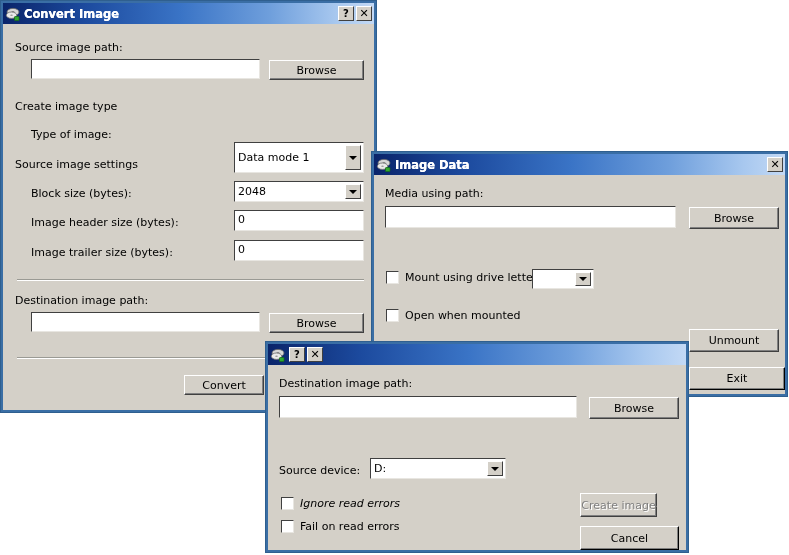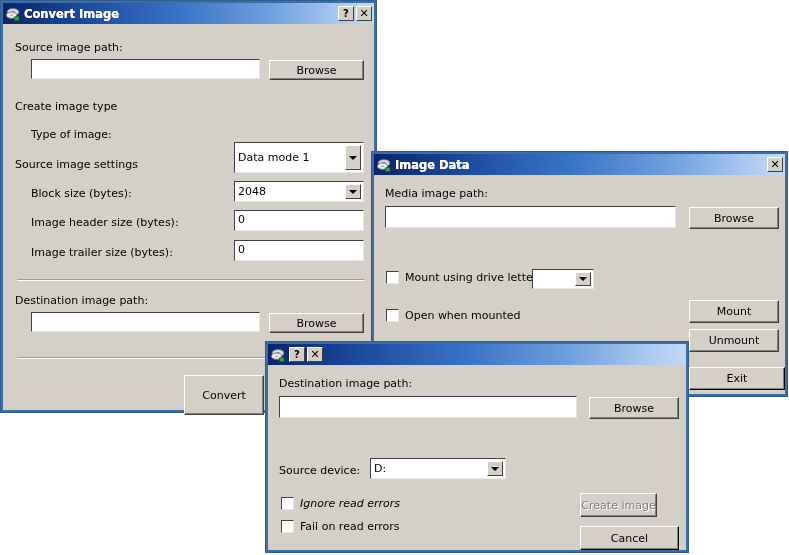--- a/index.html
+++ b/index.html
@@ -281,21 +281,21 @@
       <div class="groupline" style="left:14px; top:255px; width:347px;"></div>
 
       <span class="lbl" style="left:12px; top:270px;">Destination image path:</span>
 
       <div class="textbox" style="left:28px; top:288px; width:229px; height:20px;"></div>
 
       <div class="btn" style="left:266px; top:289px; width:95px; height:20px;">Browse</div>
 
       <div class="groupline" style="left:14px; top:333px; width:347px;"></div>
 
-      <div class="btn" style="left:181px; top:351px; width:80px; height:40px;">Convert</div>
+      <div class="btn" style="left:181px; top:351px; width:80px; height:20px;">Convert</div>
     </div>
   </div>
 </div>
 
 <div class="window" style="left:371px; top:151px; width:417px; height:246px;">
   <div class="window-inner">
 
     <div class="titlebar">
       <span class="titlebar-icon disc-icon">
         <svg width="16" height="16" viewBox="0 0 16 16">
@@ -307,21 +307,21 @@
         </svg>
       </span>
       <span class="title-text">Image Data</span>
       <span class="title-buttons">
         <span class="tbtn" style="font-size:11px;">✕</span>
       </span>
     </div>
 
     <div class="client">
 
-      <span class="lbl" style="left:11px; top:12px;">Media image path:</span>
+      <span class="lbl" style="left:11px; top:12px;">Media using path:</span>
 
       <div class="textbox" style="left:11px; top:31px; width:291px; height:22px;"></div>
 
       <div class="btn" style="left:315px; top:32px; width:90px; height:22px;">Browse</div>
 
       <div class="checkbox-row" style="left:12px; top:96px;">
         <span class="cbox"></span>
         <span>Mount using drive letter</span>
       </div>
 
@@ -330,21 +330,20 @@
         <span class="combo-arrow">
             <i></i>
           </span>
       </div>
 
       <div class="checkbox-row" style="left:12px; top:134px;">
         <span class="cbox"></span>
         <span>Open when mounted</span>
       </div>
 
-      <div class="btn" style="left:315px; top:125px; width:90px; height:23px;">Mount</div>
       <div class="btn" style="left:315px; top:154px; width:90px; height:23px;">Unmount</div>
       <div class="btn default-btn" style="left:315px; top:192px; width:96px; height:23px;">Exit</div>
     </div>
   </div>
 </div>
 
 <div class="window" style="left:265px; top:341px; width:424px; height:212px;">
   <div class="window-inner">
 
     <div class="titlebar">

